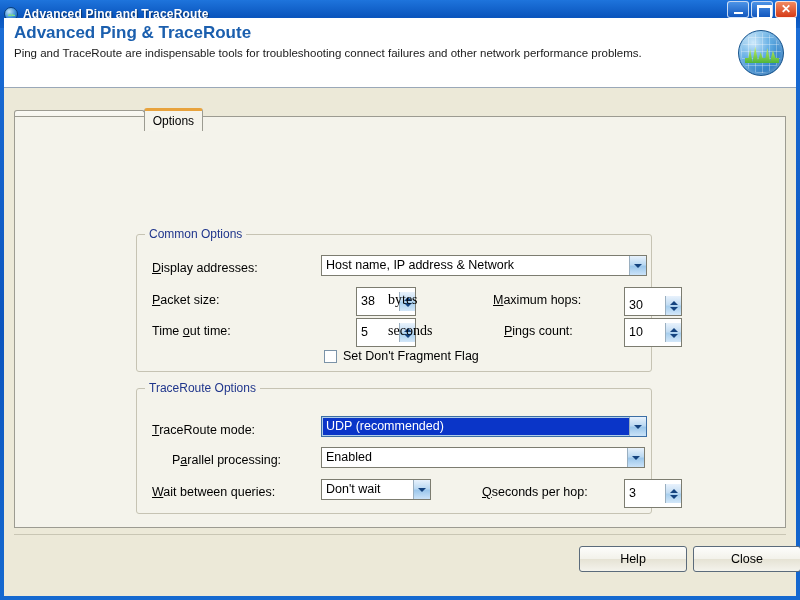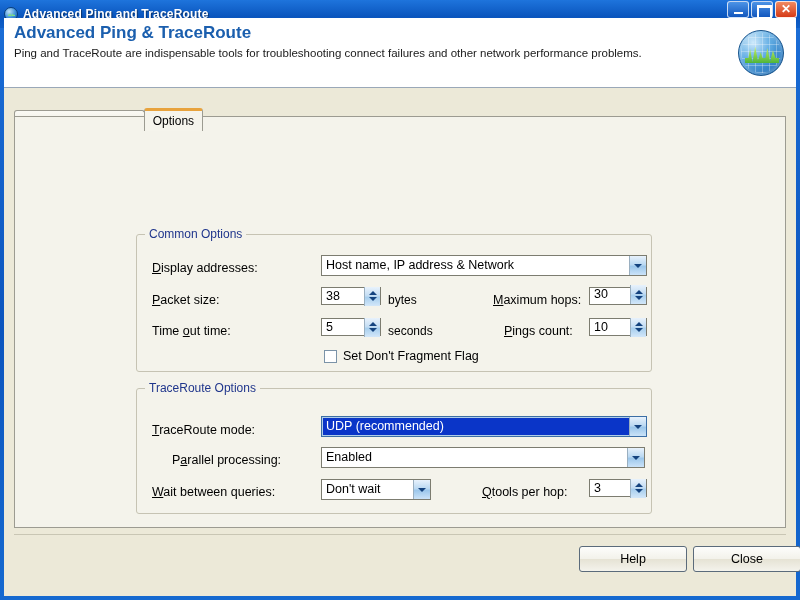--- a/index.html
+++ b/index.html
@@ -163,22 +163,22 @@
   #grp-trace  { left: 132px; top: 300px; width: 516px; height: 126px; }
 
   
   .fld-label {
     position: absolute; font-size: 12.5px; color: #000;
     white-space: nowrap; line-height: 16px;
   }
   .fld-label u { text-decoration: underline; }
 
   .static-text {
-    position: absolute; font-size: 12px; color: #000;
-    white-space: nowrap; line-height: 16px;
+    position: absolute; font-size: 14px; color: #000;
+    white-space: nowrap; line-height: 16px; font-family: Liberation Serif, serif;
   }
 
   .combo {
     position: absolute; height: 21px;
     background: #FFFFFF;
     border: 1px solid #7C7C70;
     display: flex; align-items: center;
   }
   .combo .val {
     flex: 1; font-size: 12.5px; color: #000;
@@ -200,24 +200,24 @@
     margin: 1px 0 1px 1px; padding-left: 3px; line-height: 17px;
   }
   .chev {
     width: 0; height: 0;
     border-left: 4px solid transparent;
     border-right: 4px solid transparent;
     border-top: 4px solid #14437F;
   }
 
   .spin {
-    position: absolute; height: 18px;
+    position: absolute; height: 29px;
     background: #FFFFFF;
     border: 1px solid #7C7C70;
-    display: flex; align-items: center;
+    display: flex; align-items: center; margin-left: 35px;
   }
   .spin .val {
     flex: 1; font-size: 12.5px; color: #000;
     padding-left: 4px; white-space: nowrap; line-height: 19px;
   }
   .spin .btns {
     width: 16px; height: 19px; flex: none;
     background: linear-gradient(180deg,#E8F2FC 0%, #C4DDF3 45%, #A8CFEE 55%, #D3E7F9 100%);
     border-left: 1px solid #9AAFC0;
     display: flex; flex-direction: column;
@@ -372,21 +372,21 @@
     </div>
 
     <div class="fld-label" style="left:148px; top:396px;"><u>W</u><span>ait between queries:</span></div>
     <div class="combo" style="left:317px; top:391px; width:110px;">
       <div class="val">Don't wait</div>
       <div class="arrow">
           <span class="chev"></span>
         </div>
     </div>
 
-    <div class="fld-label" style="left:478px; top:396px;"><u>Q</u><span>tools per hop:</span></div>
+    <div class="fld-label" style="left:478px; top:396px;"><u>Q</u><span>seconds per hop:</span></div>
     <div class="spin" style="left:585px; top:391px; width:58px;">
       <div class="val">3</div>
       <div class="btns">
         <span class="chev-up"></span>
         <span class="chev"></span>
       </div>
     </div>
 
     <div id="bottombar">
       <div class="dlgbtn" id="btn-help">

